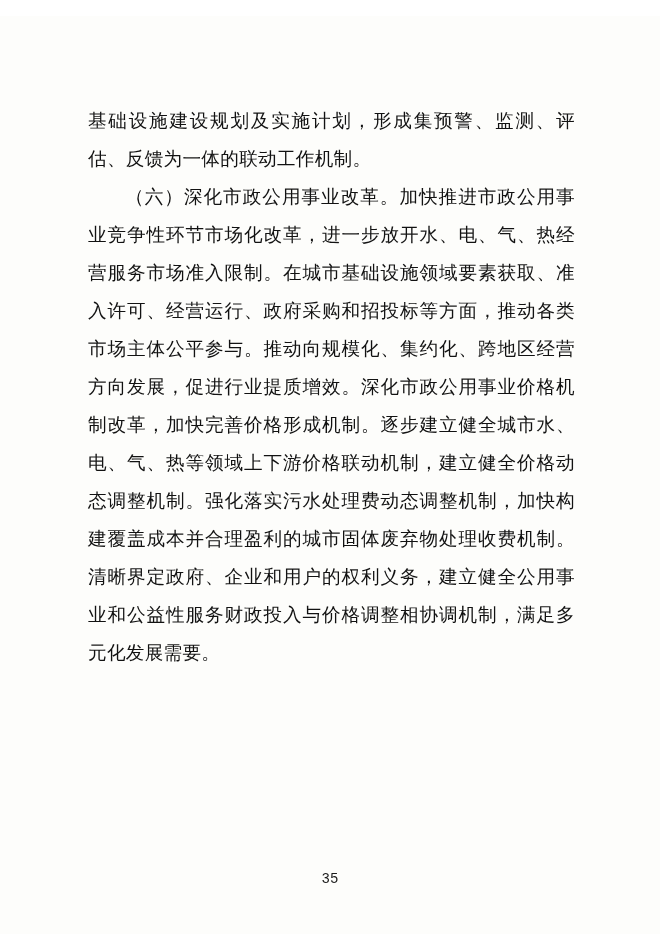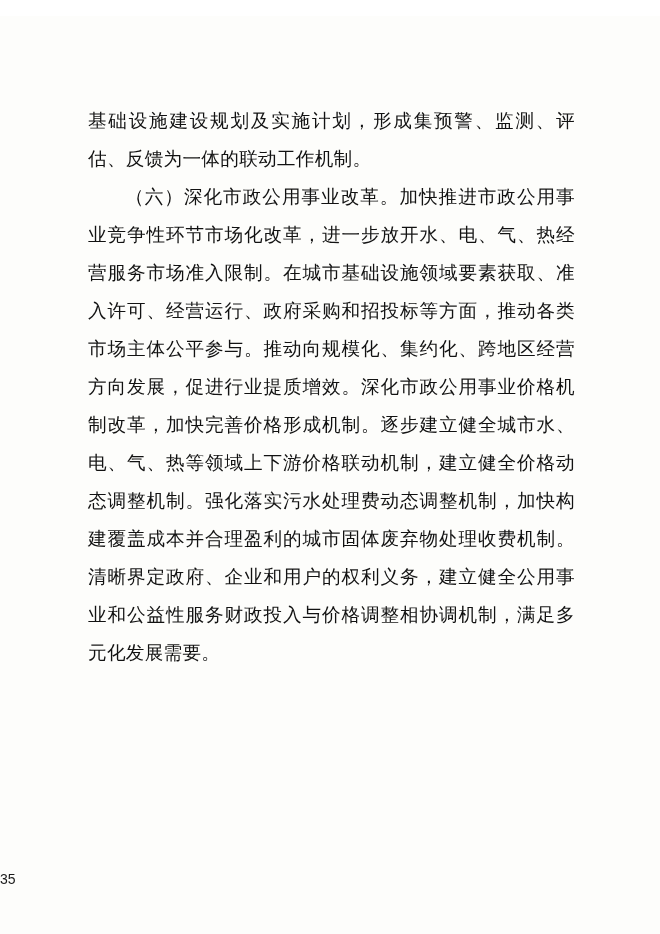--- a/index.html
+++ b/index.html
@@ -39,24 +39,24 @@
     font-family: "DejaVu Serif", "Liberation Serif", serif;
   }
   .indent {
     text-indent: 2em;
   }
   .page-number {
     position: absolute;
     left: 0;
     right: 0;
     top: 855px;
-    text-align: left;
+    text-align: center;
     font-size: 14px;
     color: #1a1a1a;
-    font-family: Liberation Sans, sans-serif;
+    font-family: Liberation Mono, monospace;
   }
 </style>
 </head>
 <body>
 
 <div class="page">
   <div class="content">
     <p class="para">基础设施建设规划及实施计划，形成集预警、监测、评估、反馈为一体的联动工作机制。</p>
     <p class="para indent">（六）深化市政公用事业改革。加快推进市政公用事业竞争性环节市场化改革，进一步放开水、电、气、热经营服务市场准入限制。在城市基础设施领域要素获取、准入许可、经营运行、政府采购和招投标等方面，推动各类市场主体公平参与。推动向规模化、集约化、跨地区经营方向发展，促进行业提质增效。深化市政公用事业价格机制改革，加快完善价格形成机制。逐步建立健全城市水、电、气、热等领域上下游价格联动机制，建立健全价格动态调整机制。强化落实污水处理费动态调整机制，加快构建覆盖成本并合理盈利的城市固体废弃物处理收费机制。清晰界定政府、企业和用户的权利义务，建立健全公用事业和公益性服务财政投入与价格调整相协调机制，满足多元化发展需要。</p>
   </div>

